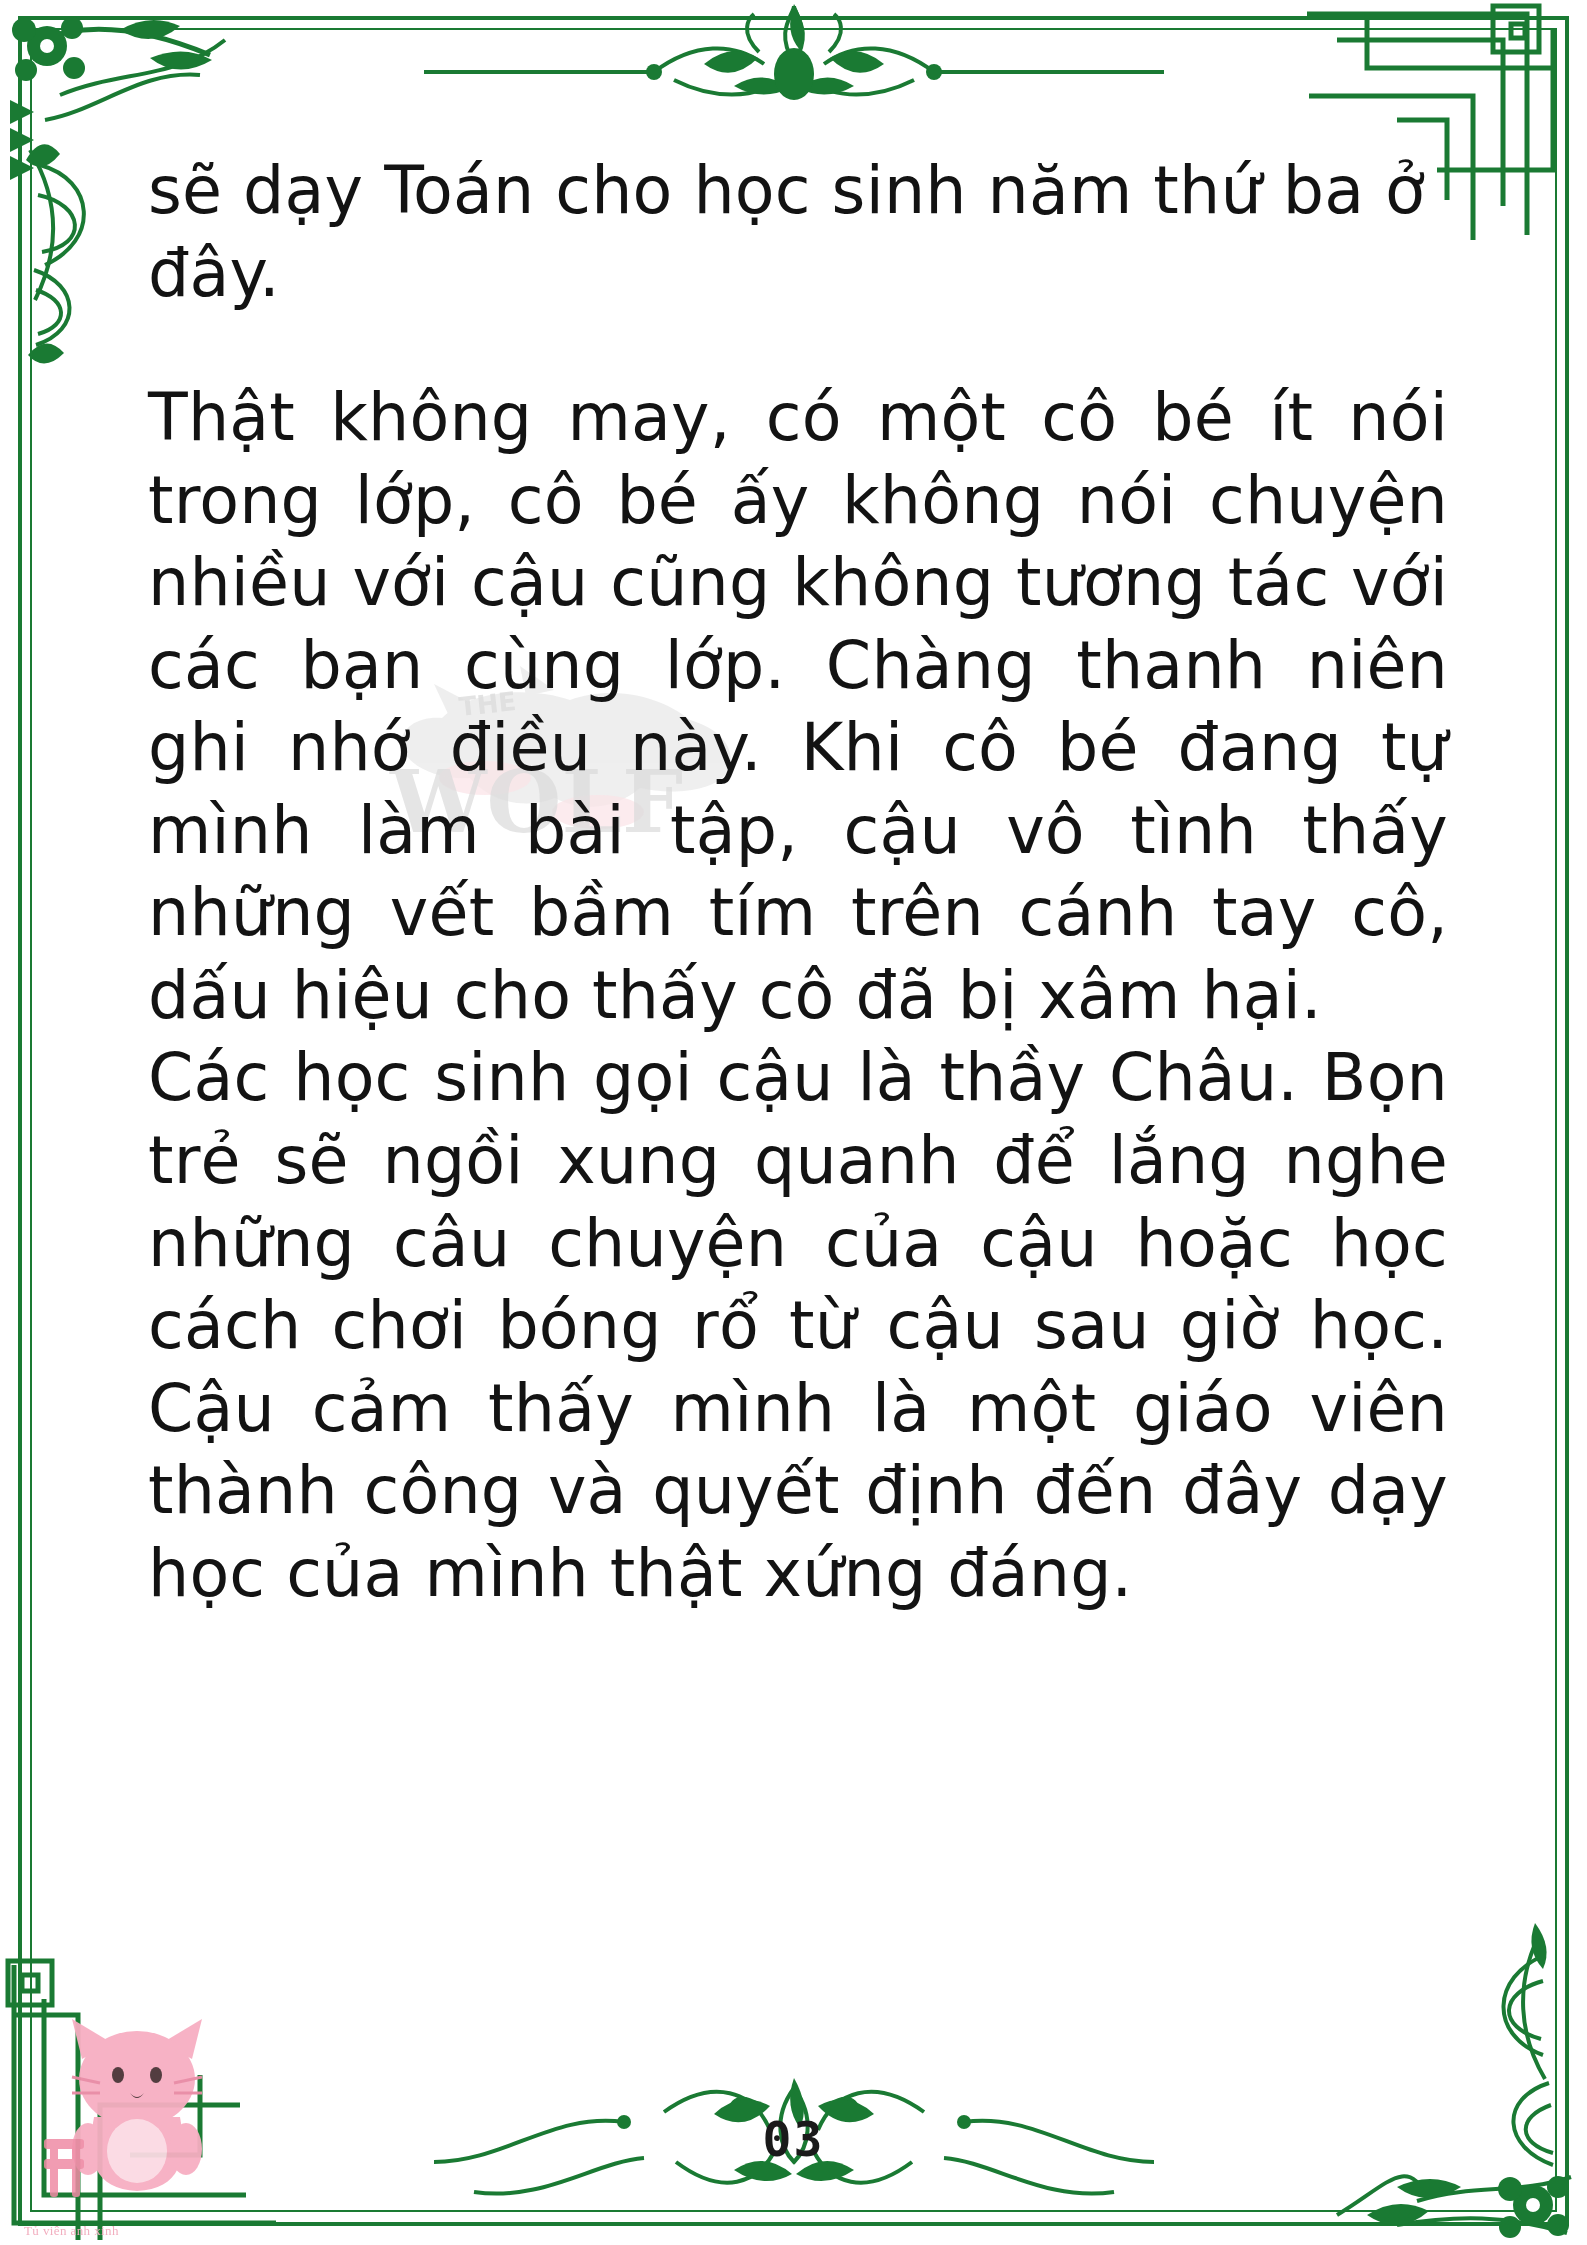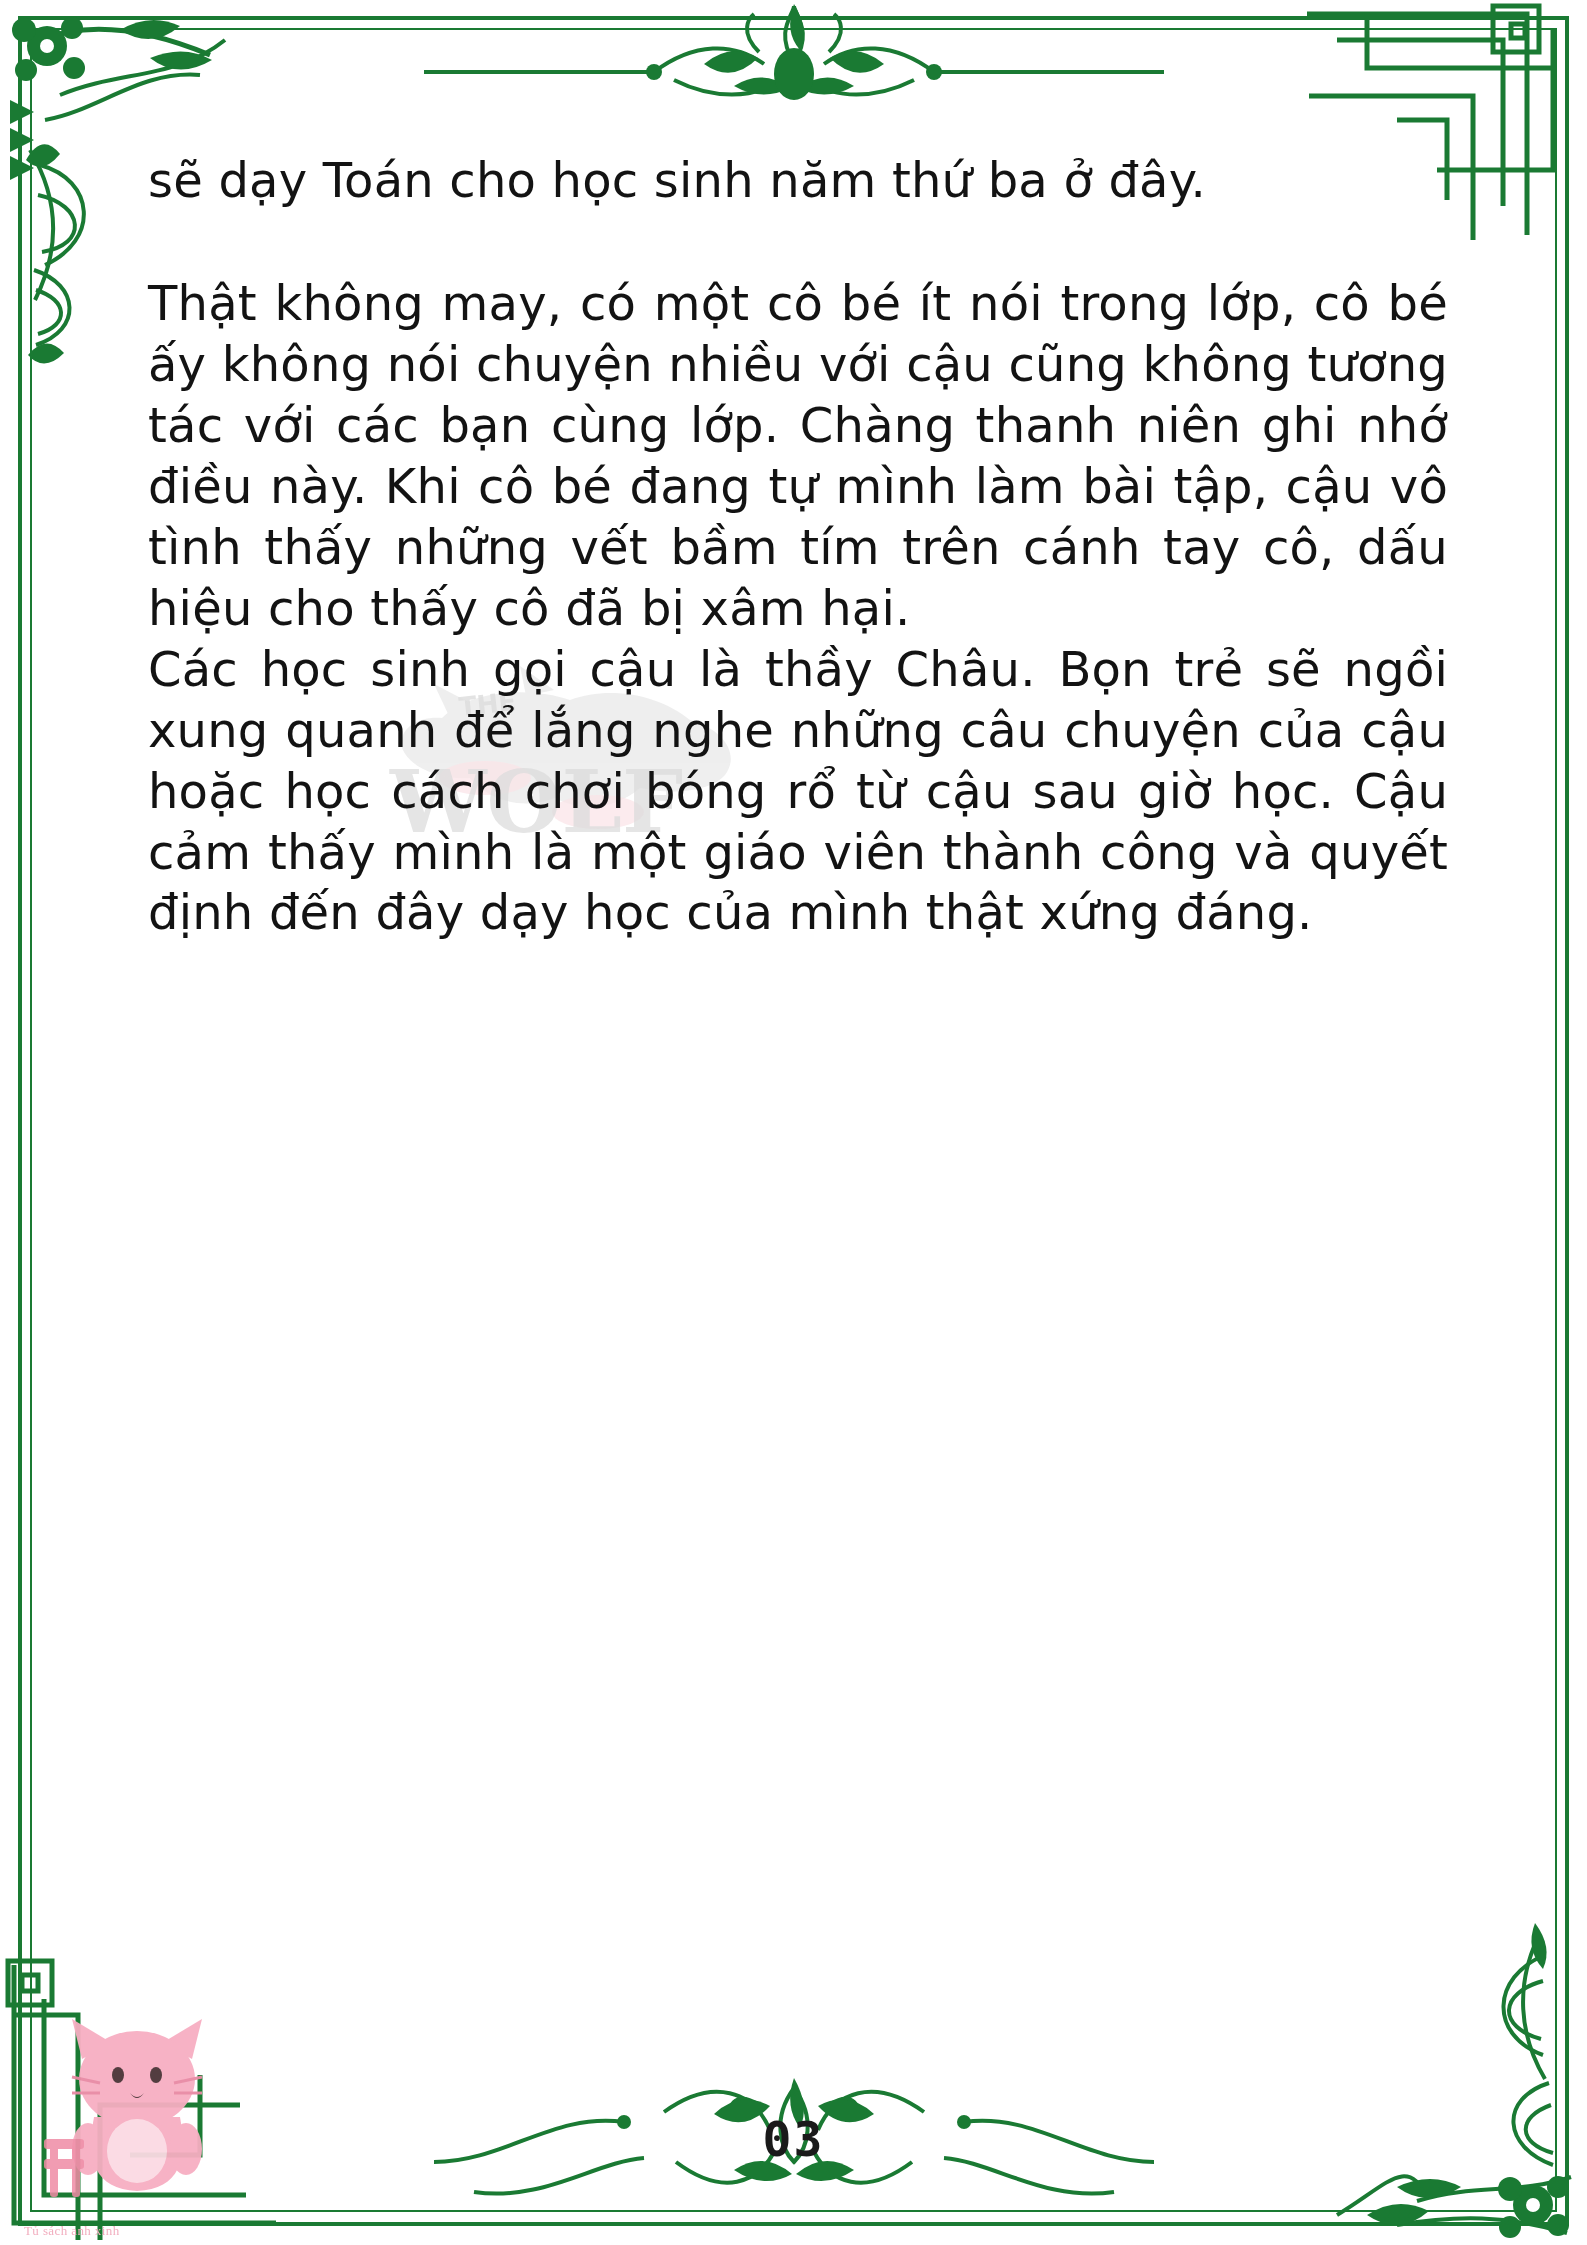--- a/index.html
+++ b/index.html
@@ -92,21 +92,21 @@
 
   
   .content {
     position: absolute;
     left: 148px;
     top: 150px;
     width: 1300px;
   }
   .para {
     font-family: "DejaVu Sans", sans-serif;
-    font-size: 48px;
+    font-size: 65px;
     line-height: 1.27;
     color: #131313;
     text-align: justify;
     margin: 0 0 62px 0;
     letter-spacing: 0.2px;
     font-weight: 500;
   }
   .para.last { margin-bottom: 0; }
   .para.no-justify { text-align: left; }
 
@@ -322,21 +322,21 @@
         <path d="M160 94 L 132 94"></path>
       </g>
       <g fill="#f08ca6" opacity="0.9">
         <rect x="2" y="140" width="40" height="10" rx="3"></rect>
         <rect x="2" y="160" width="40" height="10" rx="3"></rect>
         <rect x="8" y="140" width="8" height="58" rx="3"></rect>
         <rect x="30" y="140" width="8" height="58" rx="3"></rect>
       </g>
     </svg>
   </div>
-  <div class="watermark-caption">Tủ sách anh xinh</div>
+  <div class="watermark-caption">Tủ viên anh xinh</div>
 
   <div class="content">
     <p class="para no-justify">sẽ dạy Toán cho học sinh năm thứ ba ở đây.</p>
     <p class="para last">Thật không may, có một cô bé ít nói trong lớp, cô bé ấy không nói chuyện nhiều với cậu cũng không tương tác với các bạn cùng lớp. Chàng thanh niên ghi nhớ điều này. Khi cô bé đang tự mình làm bài tập, cậu vô tình thấy những vết bầm tím trên cánh tay cô, dấu hiệu cho thấy cô đã bị xâm hại.</p>
     <p class="para">Các học sinh gọi cậu là thầy Châu. Bọn trẻ sẽ ngồi xung quanh để lắng nghe những câu chuyện của cậu hoặc học cách chơi bóng rổ từ cậu sau giờ học. Cậu cảm thấy mình là một giáo viên thành công và quyết định đến đây dạy học của mình thật xứng đáng.</p>
   </div>
 
   <div class="page-number">03</div>
 
 </div>

